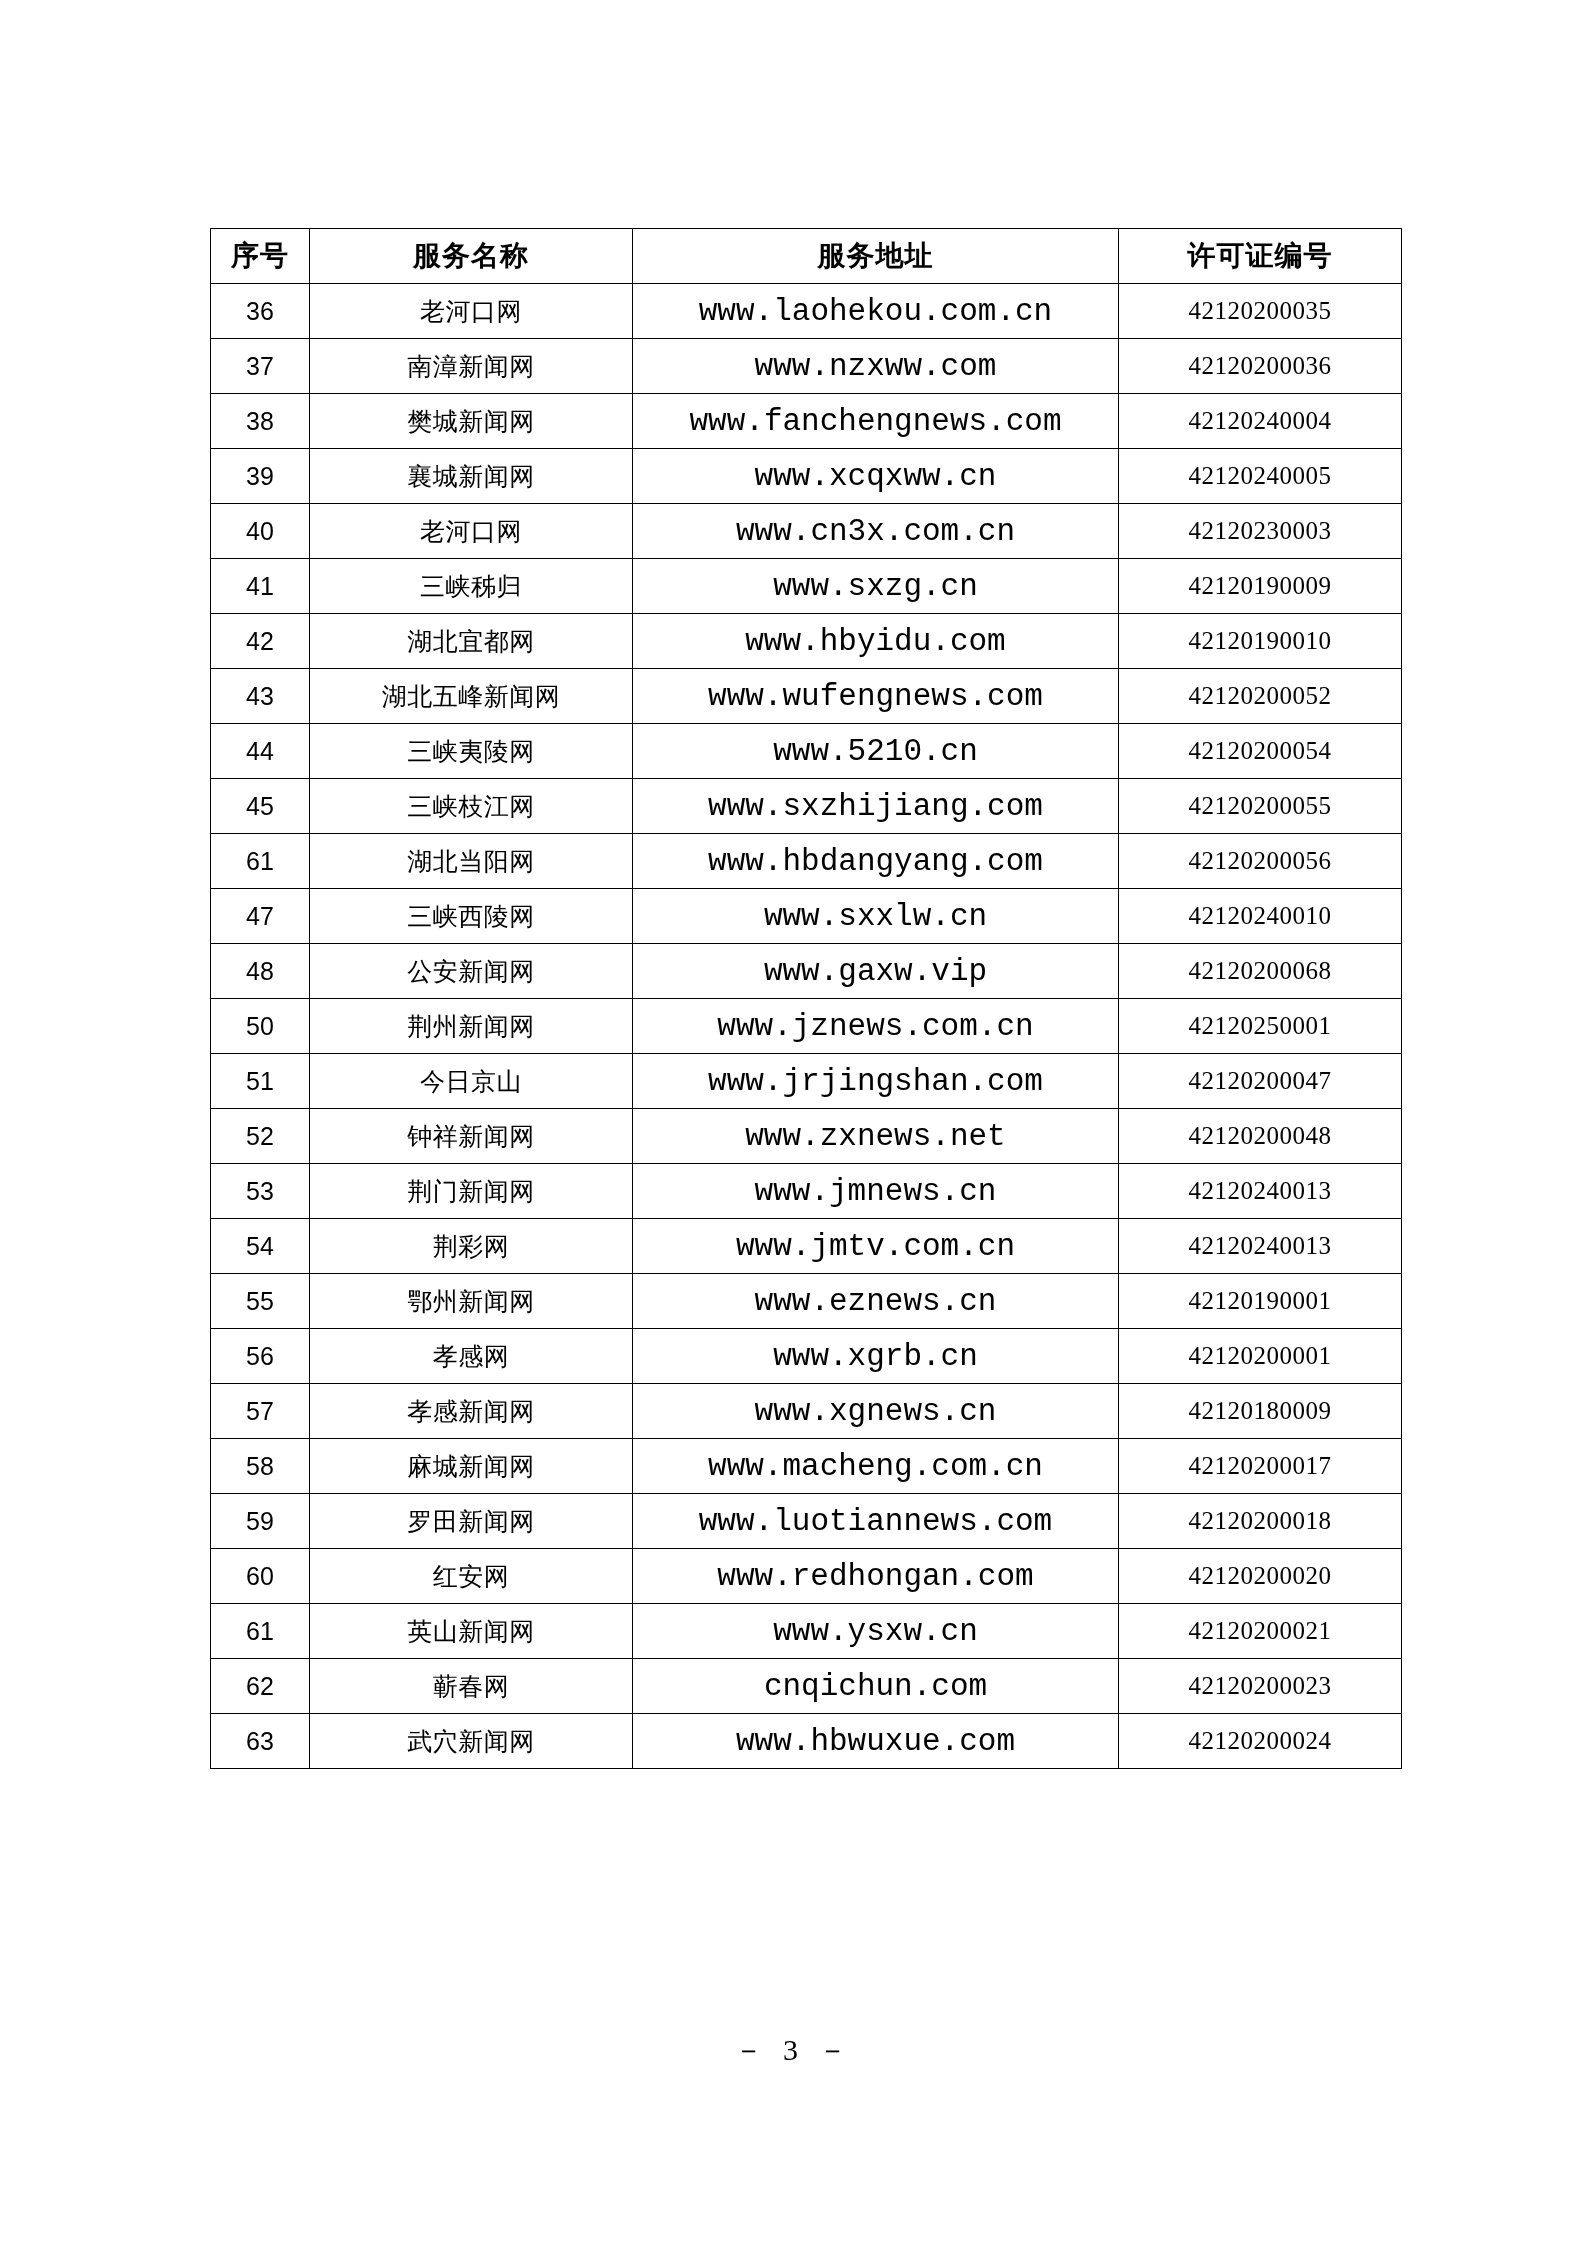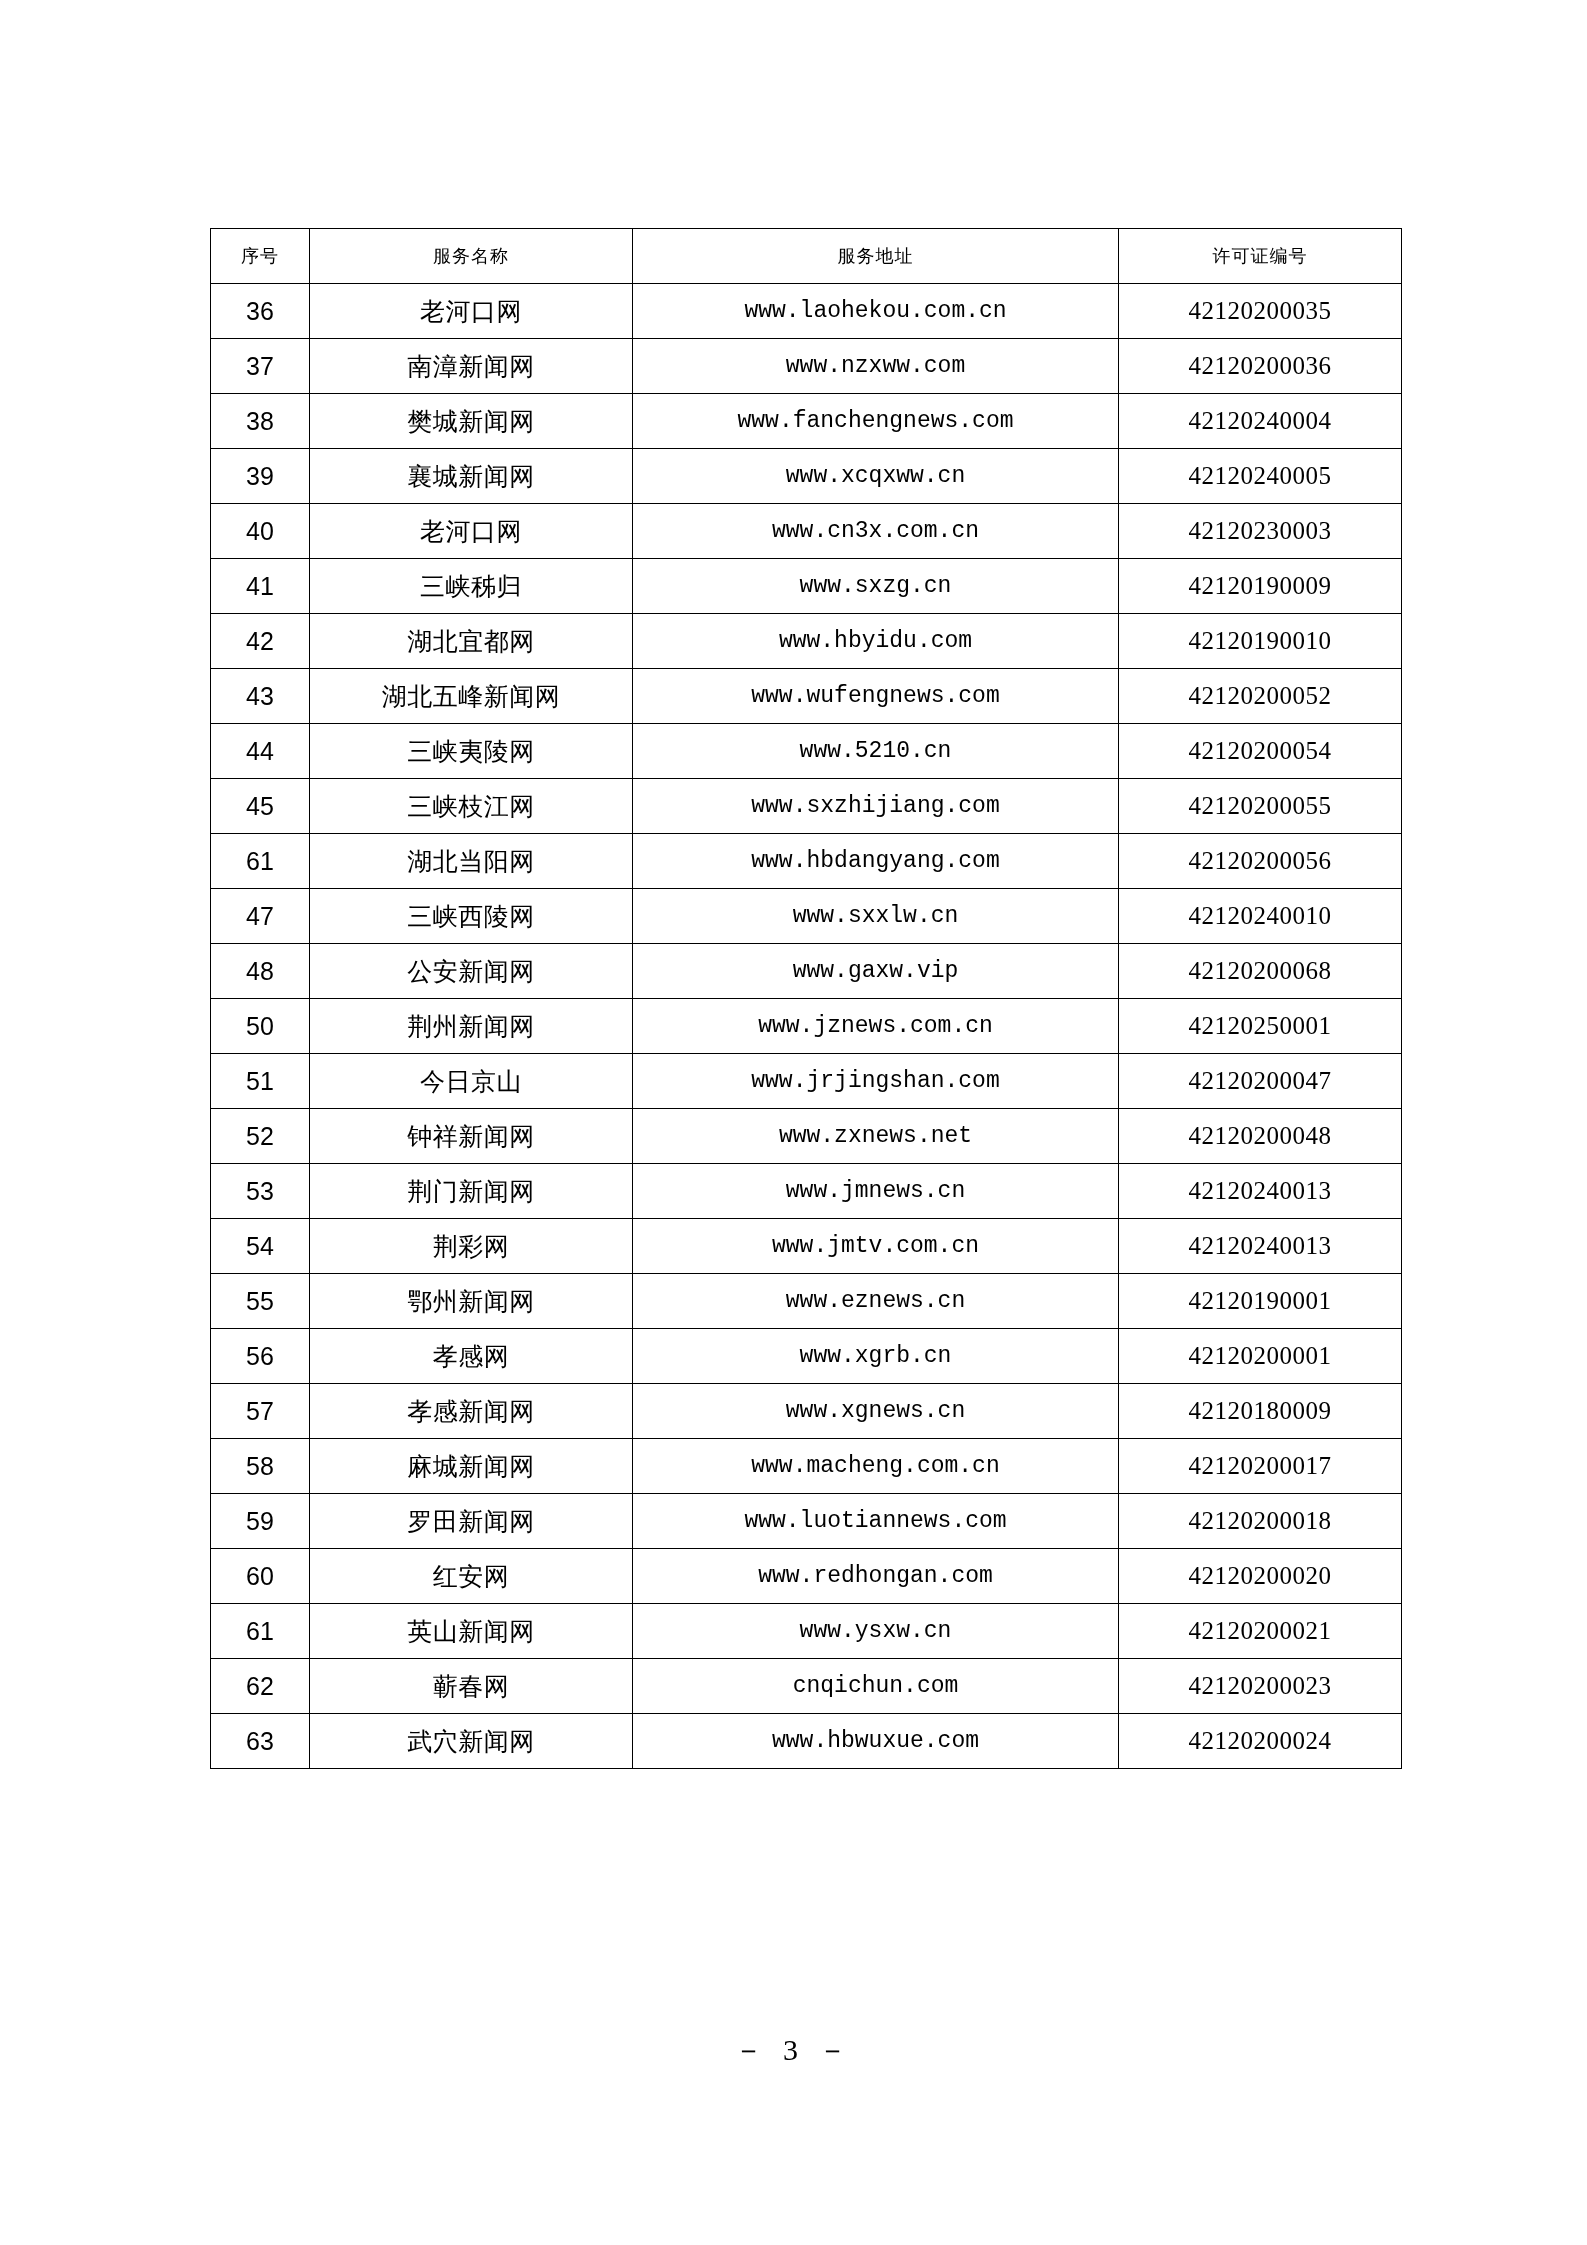--- a/index.html
+++ b/index.html
@@ -45,22 +45,22 @@
   
   .col-idx   { width: 98px;  }
   .col-name  { width: 322px; }
   .col-addr  { width: 485px; }
   .col-lic   { width: 282px; }
 
   
   .doc-table thead th {
     height: 54px;
     font-family: "Liberation Serif", "DejaVu Serif", serif;
-    font-weight: normal;
-    font-size: 18px;
+    font-weight: bold;
+    font-size: 28px;
     letter-spacing: 1px;
   }
 
   
   .doc-table tbody td {
     height: 54px;
   }
 
   .cell-idx {
     font-family: Liberation Sans, sans-serif;
@@ -68,21 +68,21 @@
   }
 
   .cell-name {
     font-family: Liberation Sans, sans-serif;
     font-size: 25px;
     letter-spacing: 0.5px;
   }
 
   .cell-addr {
     font-family: "Liberation Mono", "DejaVu Sans Mono", monospace;
-    font-size: 23px;
+    font-size: 31px;
     letter-spacing: 0px;
     margin-left: 18px;
   }
 
   .cell-lic {
     font-family: "Liberation Serif", "DejaVu Serif", serif;
     font-size: 25px;
     letter-spacing: 0.5px;
   }
 

